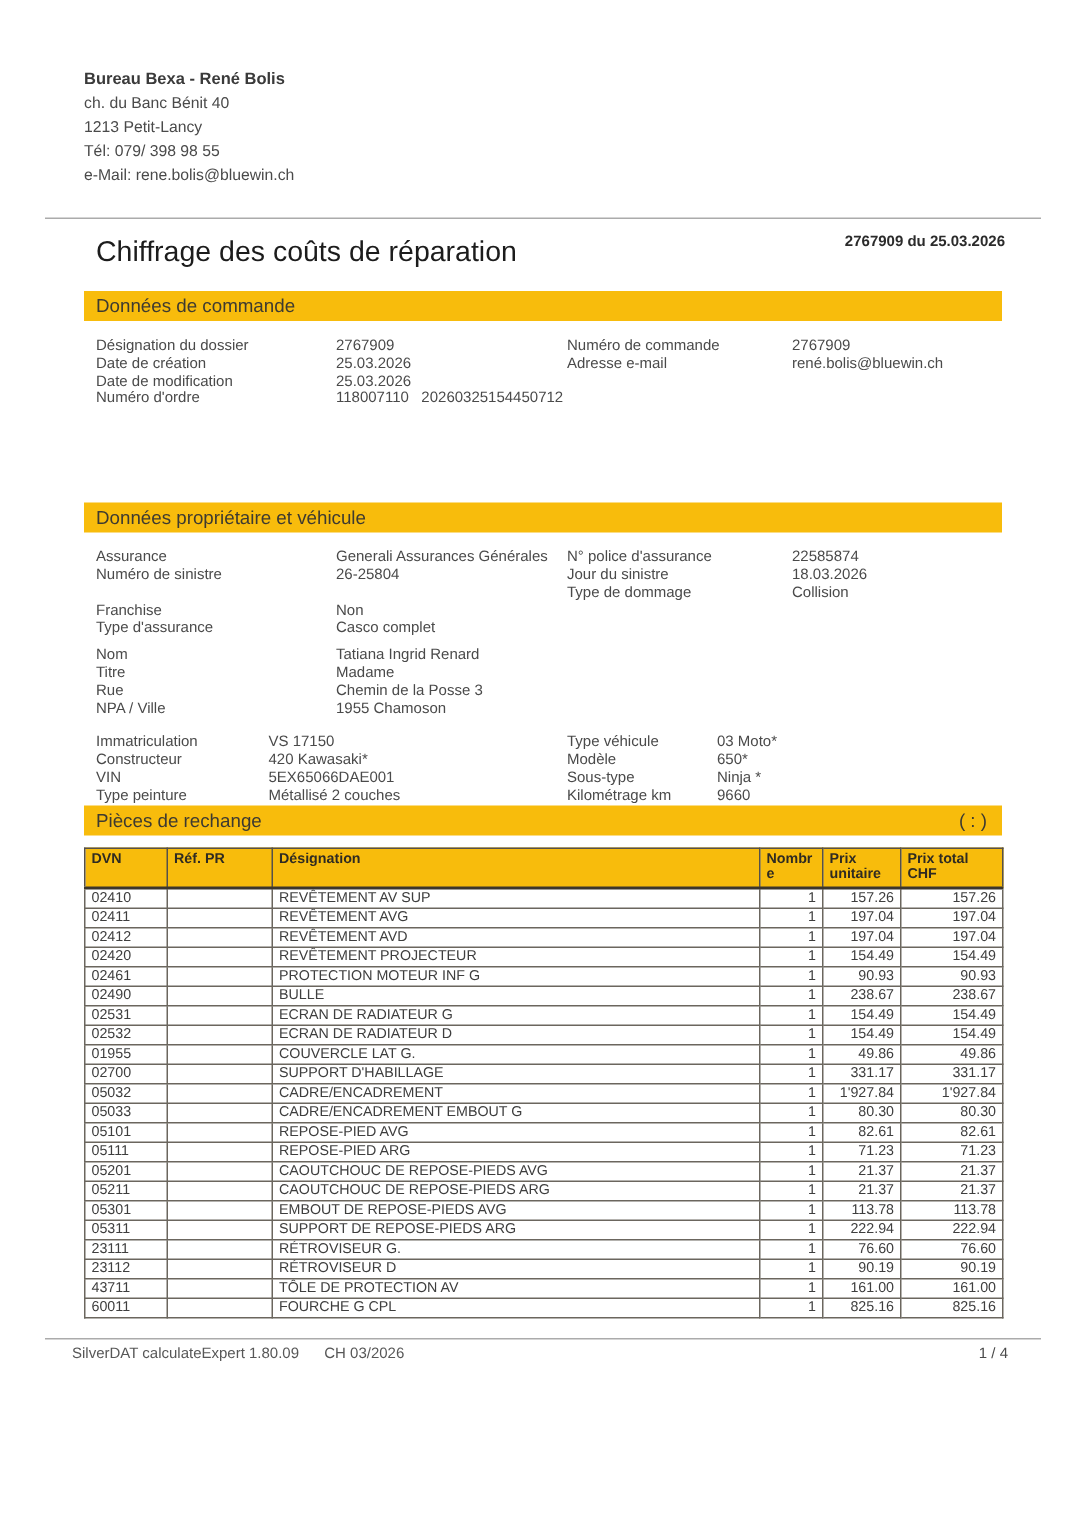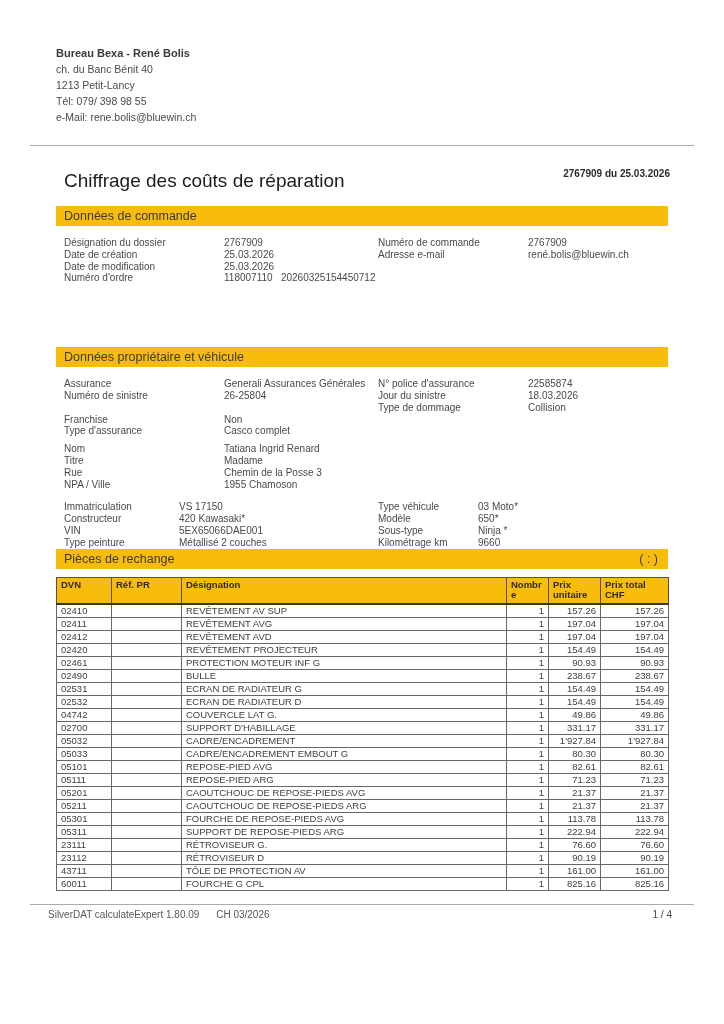--- a/index.html
+++ b/index.html
@@ -9,21 +9,21 @@
     font-family:"Liberation Sans","DejaVu Sans",sans-serif;
     color:#474747;
   }
   
   .sender{padding:45px 0 0 56px;font-size:10.5px;line-height:16px;color:#4a4a4a;}
   .sender-name{font-weight:bold;font-size:11px;color:#3a3a3a;}
   
   .rule{border:none;border-top:1px solid #ababab;margin:20px 30px 0 30px;height:0;}
   .rule-footer{border:none;border-top:1px solid #ababab;margin:13px 30px 0 30px;height:0;}
   
-  .title-row{display:flex;justify-content:space-between;align-items:flex-start;margin:16px 54px 0 56px;}
+  .title-row{display:flex;justify-content:space-between;align-items:flex-start;margin:4px 54px 0 56px;}
   .doc-title{font-size:19px;color:#1c1c1c;padding:8px 0 0 8px;font-weight:400;}
   .doc-ref{font-size:10px;font-weight:bold;color:#2b2b2b;padding-top:6px;}
   
   .bar{
     background:#F8BC0C;height:20px;line-height:20px;margin:0 56px;
     padding:0 10px 0 8px;font-size:12.5px;color:#3d3a31;
     display:flex;justify-content:space-between;align-items:center;
   }
   .bar-1{margin-top:14px;}
   .bar-2{margin-top:63px;}
@@ -347,21 +347,21 @@
         <tr>
           <td>02532</td>
           <td></td>
           <td>ECRAN DE RADIATEUR D</td>
           <td class="num">1</td>
           <td class="num">154.49</td>
           <td class="num">154.49</td>
         </tr>
 
         <tr>
-          <td>04742</td>
+          <td>01955</td>
           <td></td>
           <td>COUVERCLE LAT G.</td>
           <td class="num">1</td>
           <td class="num">49.86</td>
           <td class="num">49.86</td>
         </tr>
 
         <tr>
           <td>02700</td>
           <td></td>
@@ -421,21 +421,21 @@
           <td></td>
           <td>CAOUTCHOUC DE REPOSE-PIEDS ARG</td>
           <td class="num">1</td>
           <td class="num">21.37</td>
           <td class="num">21.37</td>
         </tr>
 
         <tr>
           <td>05301</td>
           <td></td>
-          <td>FOURCHE DE REPOSE-PIEDS AVG</td>
+          <td>EMBOUT DE REPOSE-PIEDS AVG</td>
           <td class="num">1</td>
           <td class="num">113.78</td>
           <td class="num">113.78</td>
         </tr>
 
         <tr>
           <td>05311</td>
           <td></td>
           <td>SUPPORT DE REPOSE-PIEDS ARG</td>
           <td class="num">1</td>

